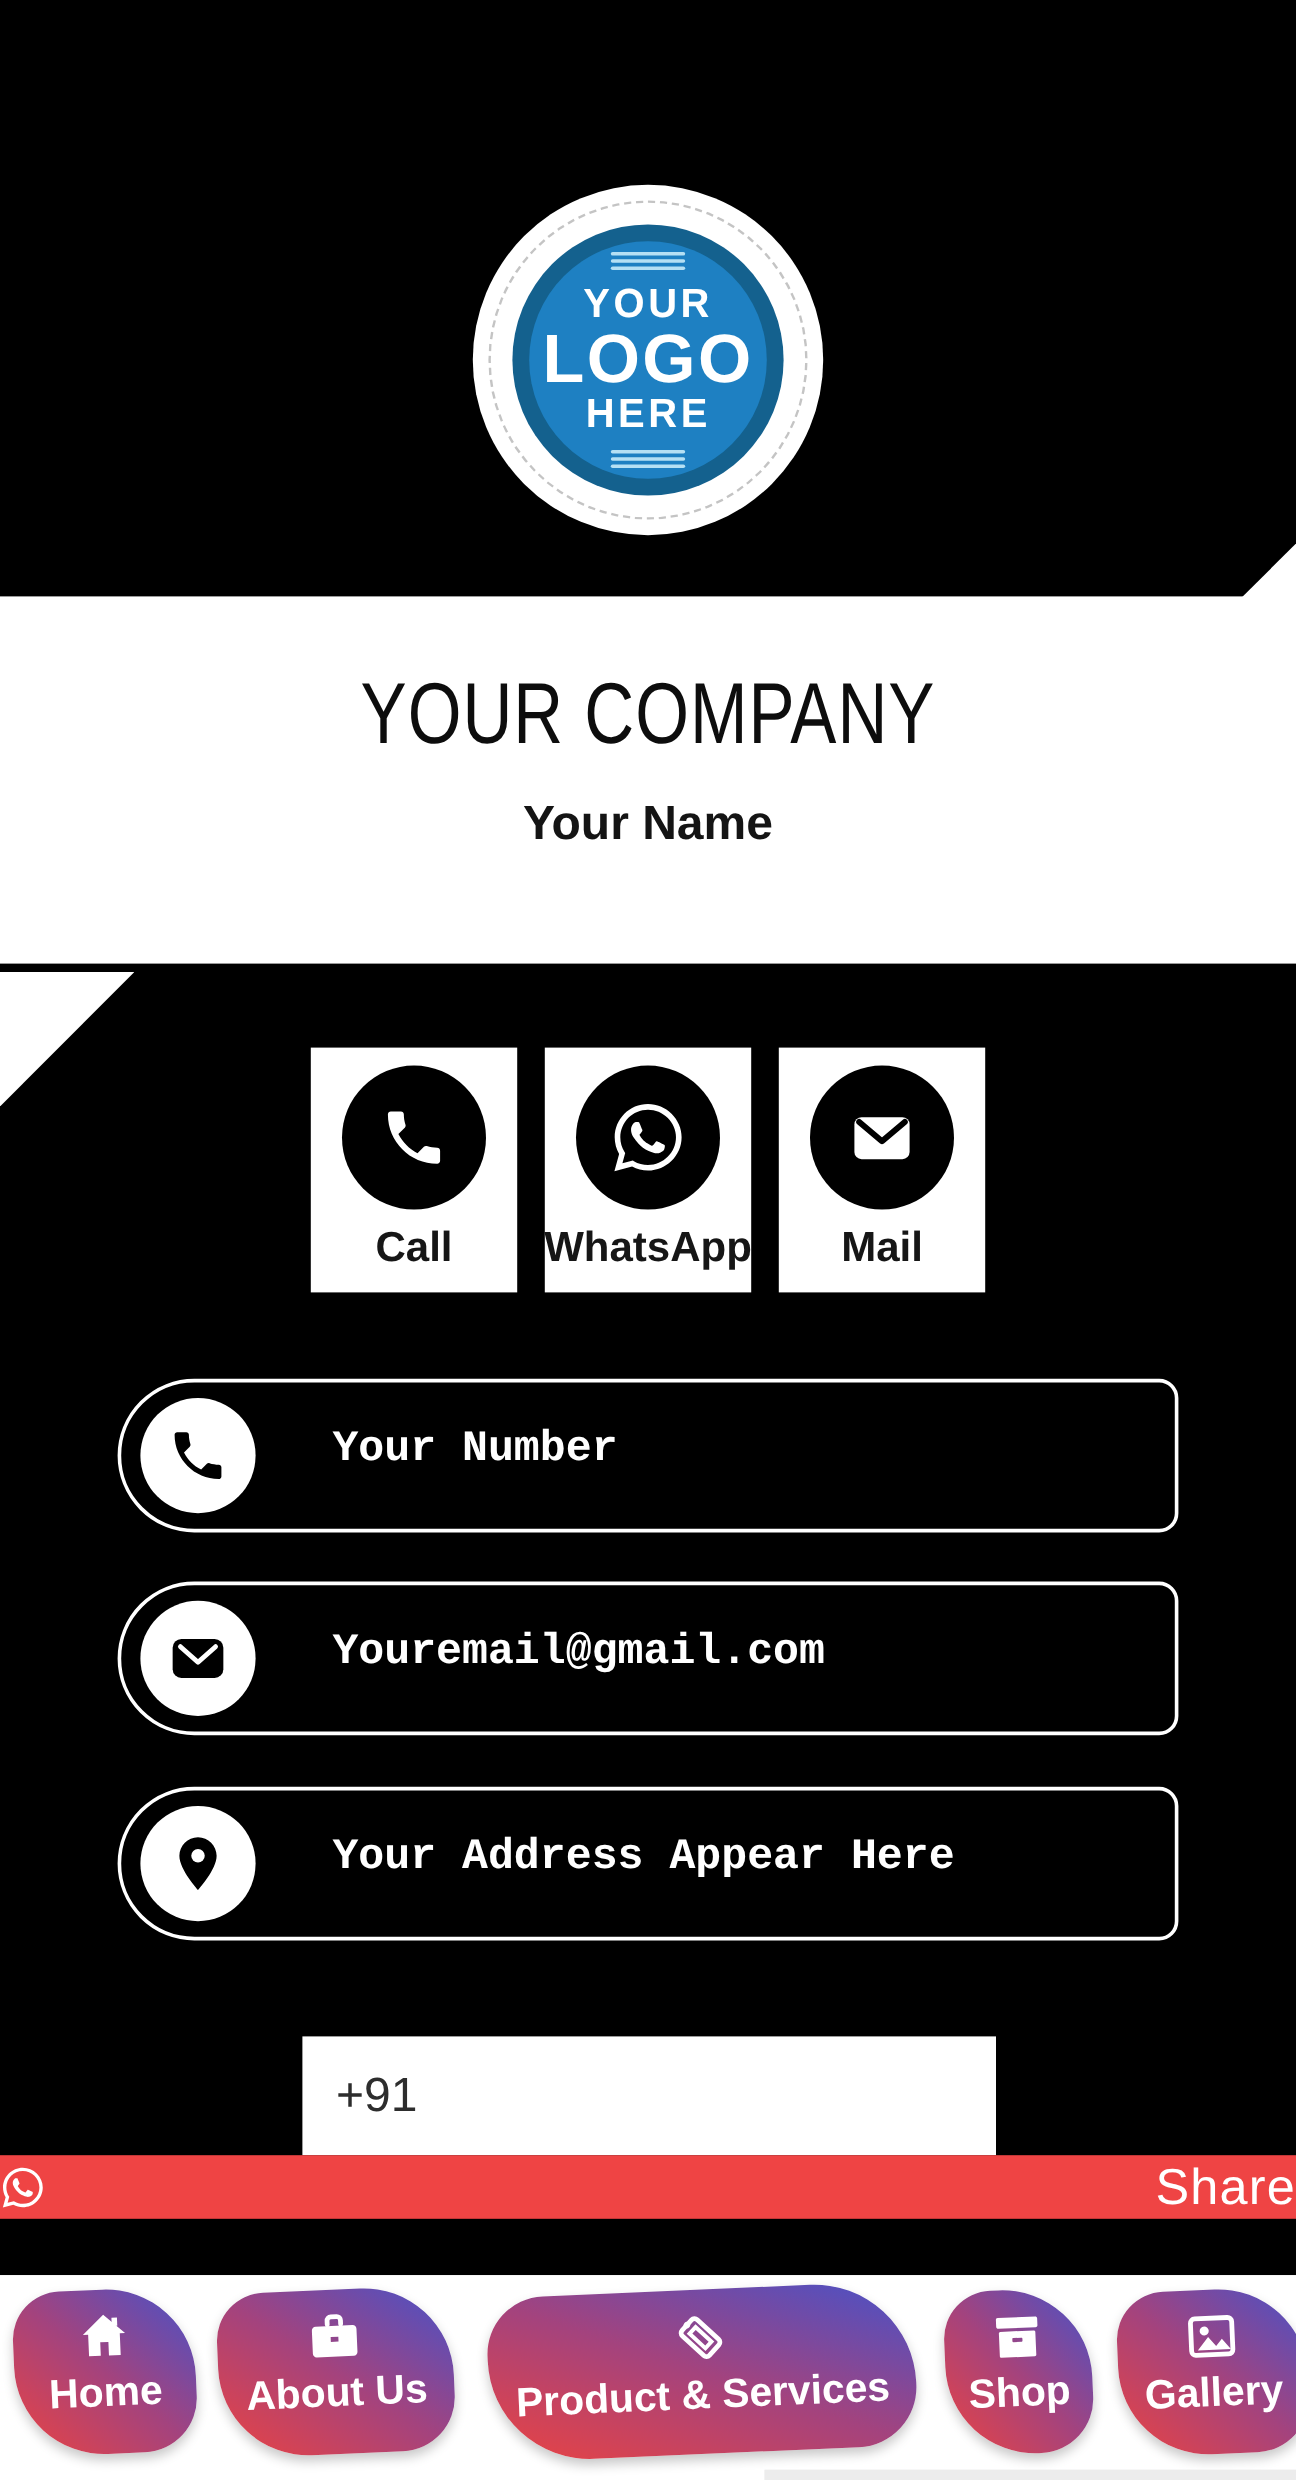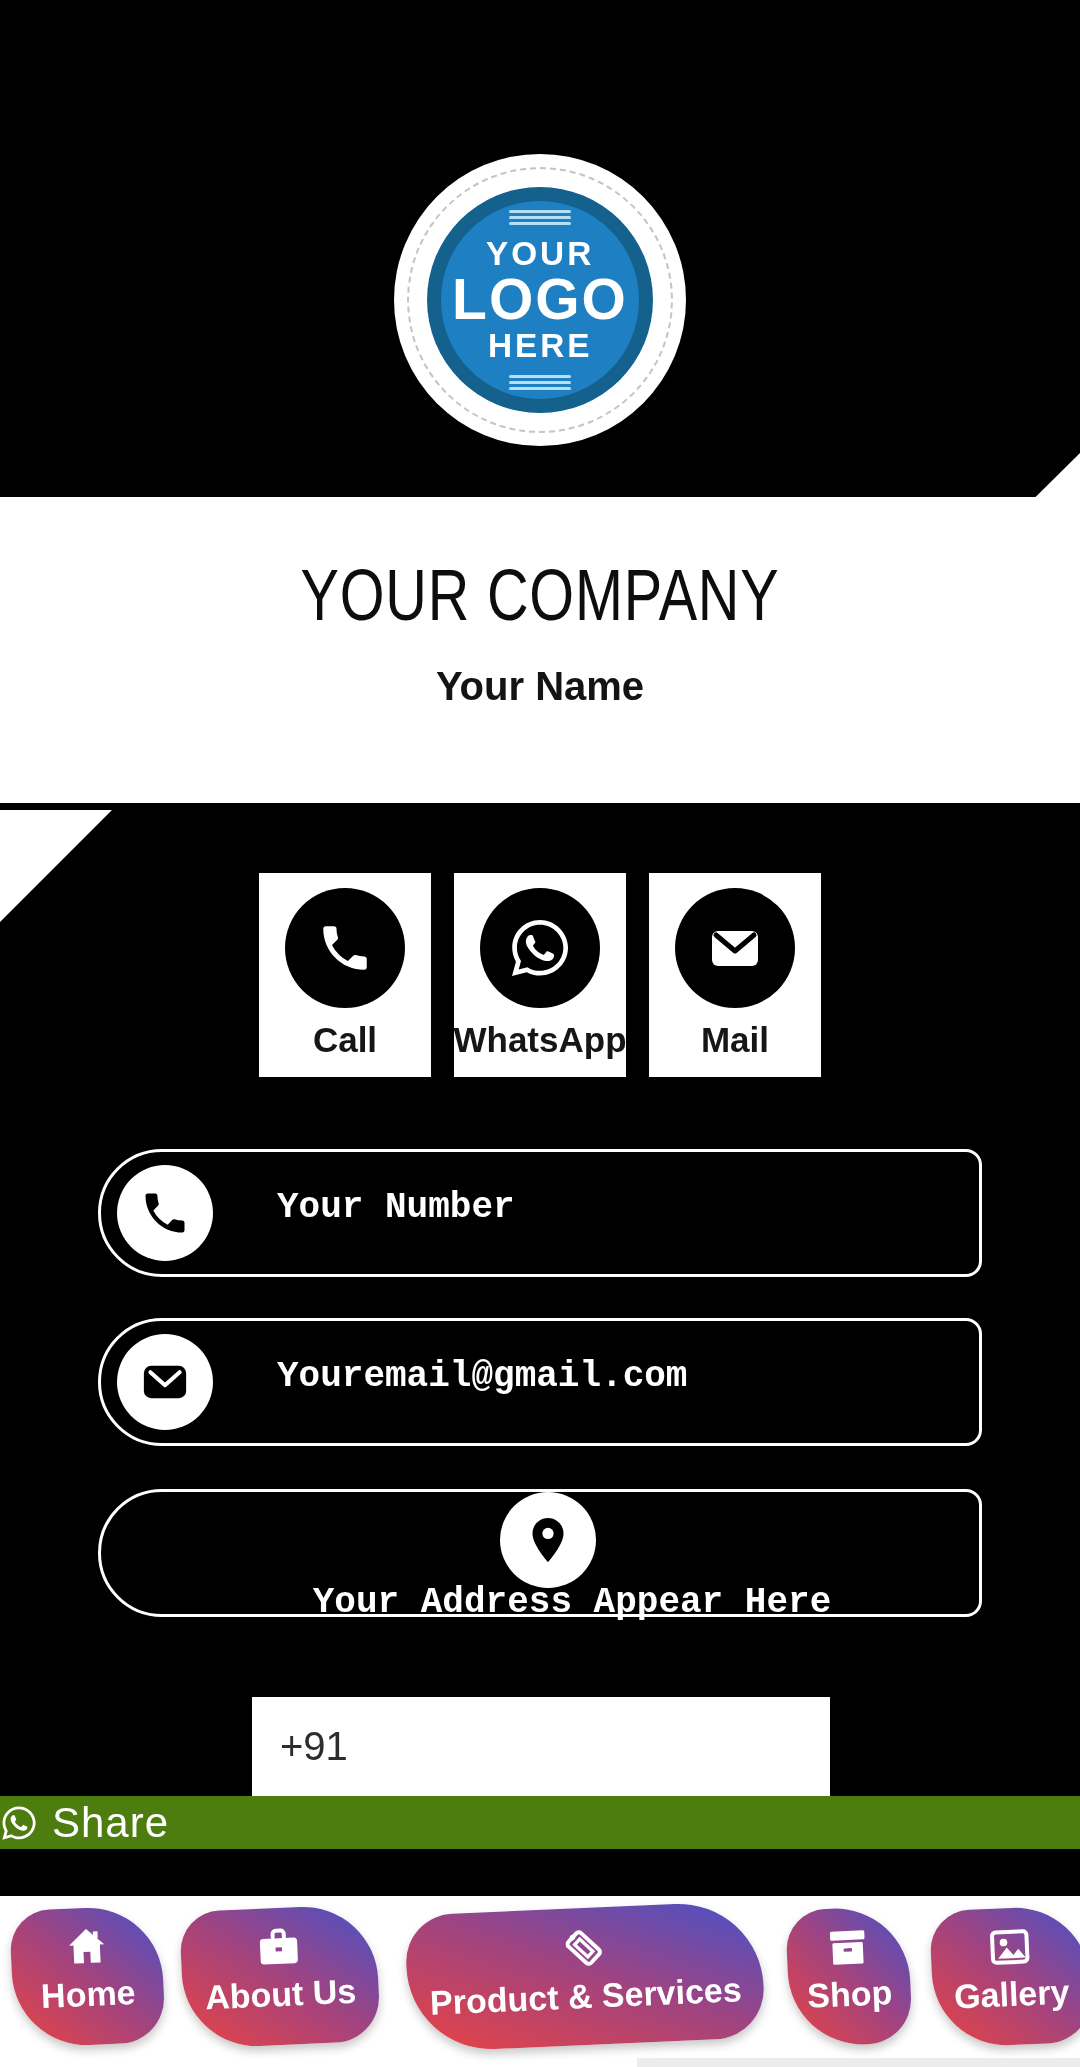--- a/index.html
+++ b/index.html
@@ -30,29 +30,29 @@
   .main-wedge{position:absolute;left:0;top:7px;width:112px;height:112px;background:#fff;
     clip-path:polygon(0 0,100% 0,0 100%);}
   .actions{position:absolute;top:70px;left:0;right:0;display:flex;justify-content:center;gap:23px;}
   .action-card{width:172px;height:204px;background:#fff;display:flex;flex-direction:column;align-items:center;cursor:pointer;}
   .action-circle{width:120px;height:120px;border-radius:50%;background:#000;margin-top:15px;
     display:flex;align-items:center;justify-content:center;}
   .action-label{margin-top:12px;font-size:35px;font-weight:700;color:#161616;white-space:nowrap;}
   .pill{position:absolute;left:98px;width:884px;height:128px;box-sizing:border-box;
     border:3px solid #fff;border-radius:64px 16px 16px 64px;background:#000;
     display:flex;align-items:center;cursor:pointer;font-family:Liberation Mono, monospace;}
-  .pill-1{top:346px;} .pill-2{top:515px;} .pill-3{top:686px;flex-direction:column;}
+  .pill-1{top:346px;} .pill-2{top:515px;} .pill-3{top:686px;}
   .pill-circle{width:96px;height:96px;border-radius:50%;background:#fff;margin-left:16px;flex:none;
     display:flex;align-items:center;justify-content:center;}
   .pill-text{margin-left:64px;font-size:36px;font-weight:700;color:#fff;transform:translateY(-6px);white-space:nowrap;}
   .phone-box{position:absolute;left:252px;top:894px;width:578px;height:99px;background:#fff;
     display:flex;align-items:center;}
   .phone-box-value{margin-left:28px;font-size:40px;color:#2d2d2d;}
-  .share-bar{position:absolute;left:0;top:993px;width:1080px;height:53px;background:#4d7c0f;
-    display:flex;align-items:center;justify-content:flex-start;cursor:pointer;}
+  .share-bar{position:absolute;left:0;top:993px;width:1080px;height:53px;background:#ef4444;
+    display:flex;align-items:center;justify-content:space-between;cursor:pointer;}
   .share-label{color:#fff;font-size:42px;font-weight:400;letter-spacing:1px;margin-left:14px;line-height:53px;}
   
   .sec-nav{position:absolute;top:1896px;left:0;width:1080px;height:171px;background:#fff;}
   .nav-row{position:absolute;left:12px;top:12px;display:flex;align-items:flex-start;}
   .navbtn{height:137px;box-sizing:border-box;display:flex;flex-direction:column;align-items:center;
     padding-top:15px;color:#fff;cursor:pointer;flex:none;
     background:linear-gradient(to top right,#eb4341 0%,#a3437e 50%,#4652c9 100%);
     border-radius:40px 75px 45px 75px;transform:rotate(-2.5deg);
     box-shadow:0 5px 10px rgba(0,0,0,.22);}
   .nav-label{margin-top:4px;font-size:34px;font-weight:700;white-space:nowrap;}

